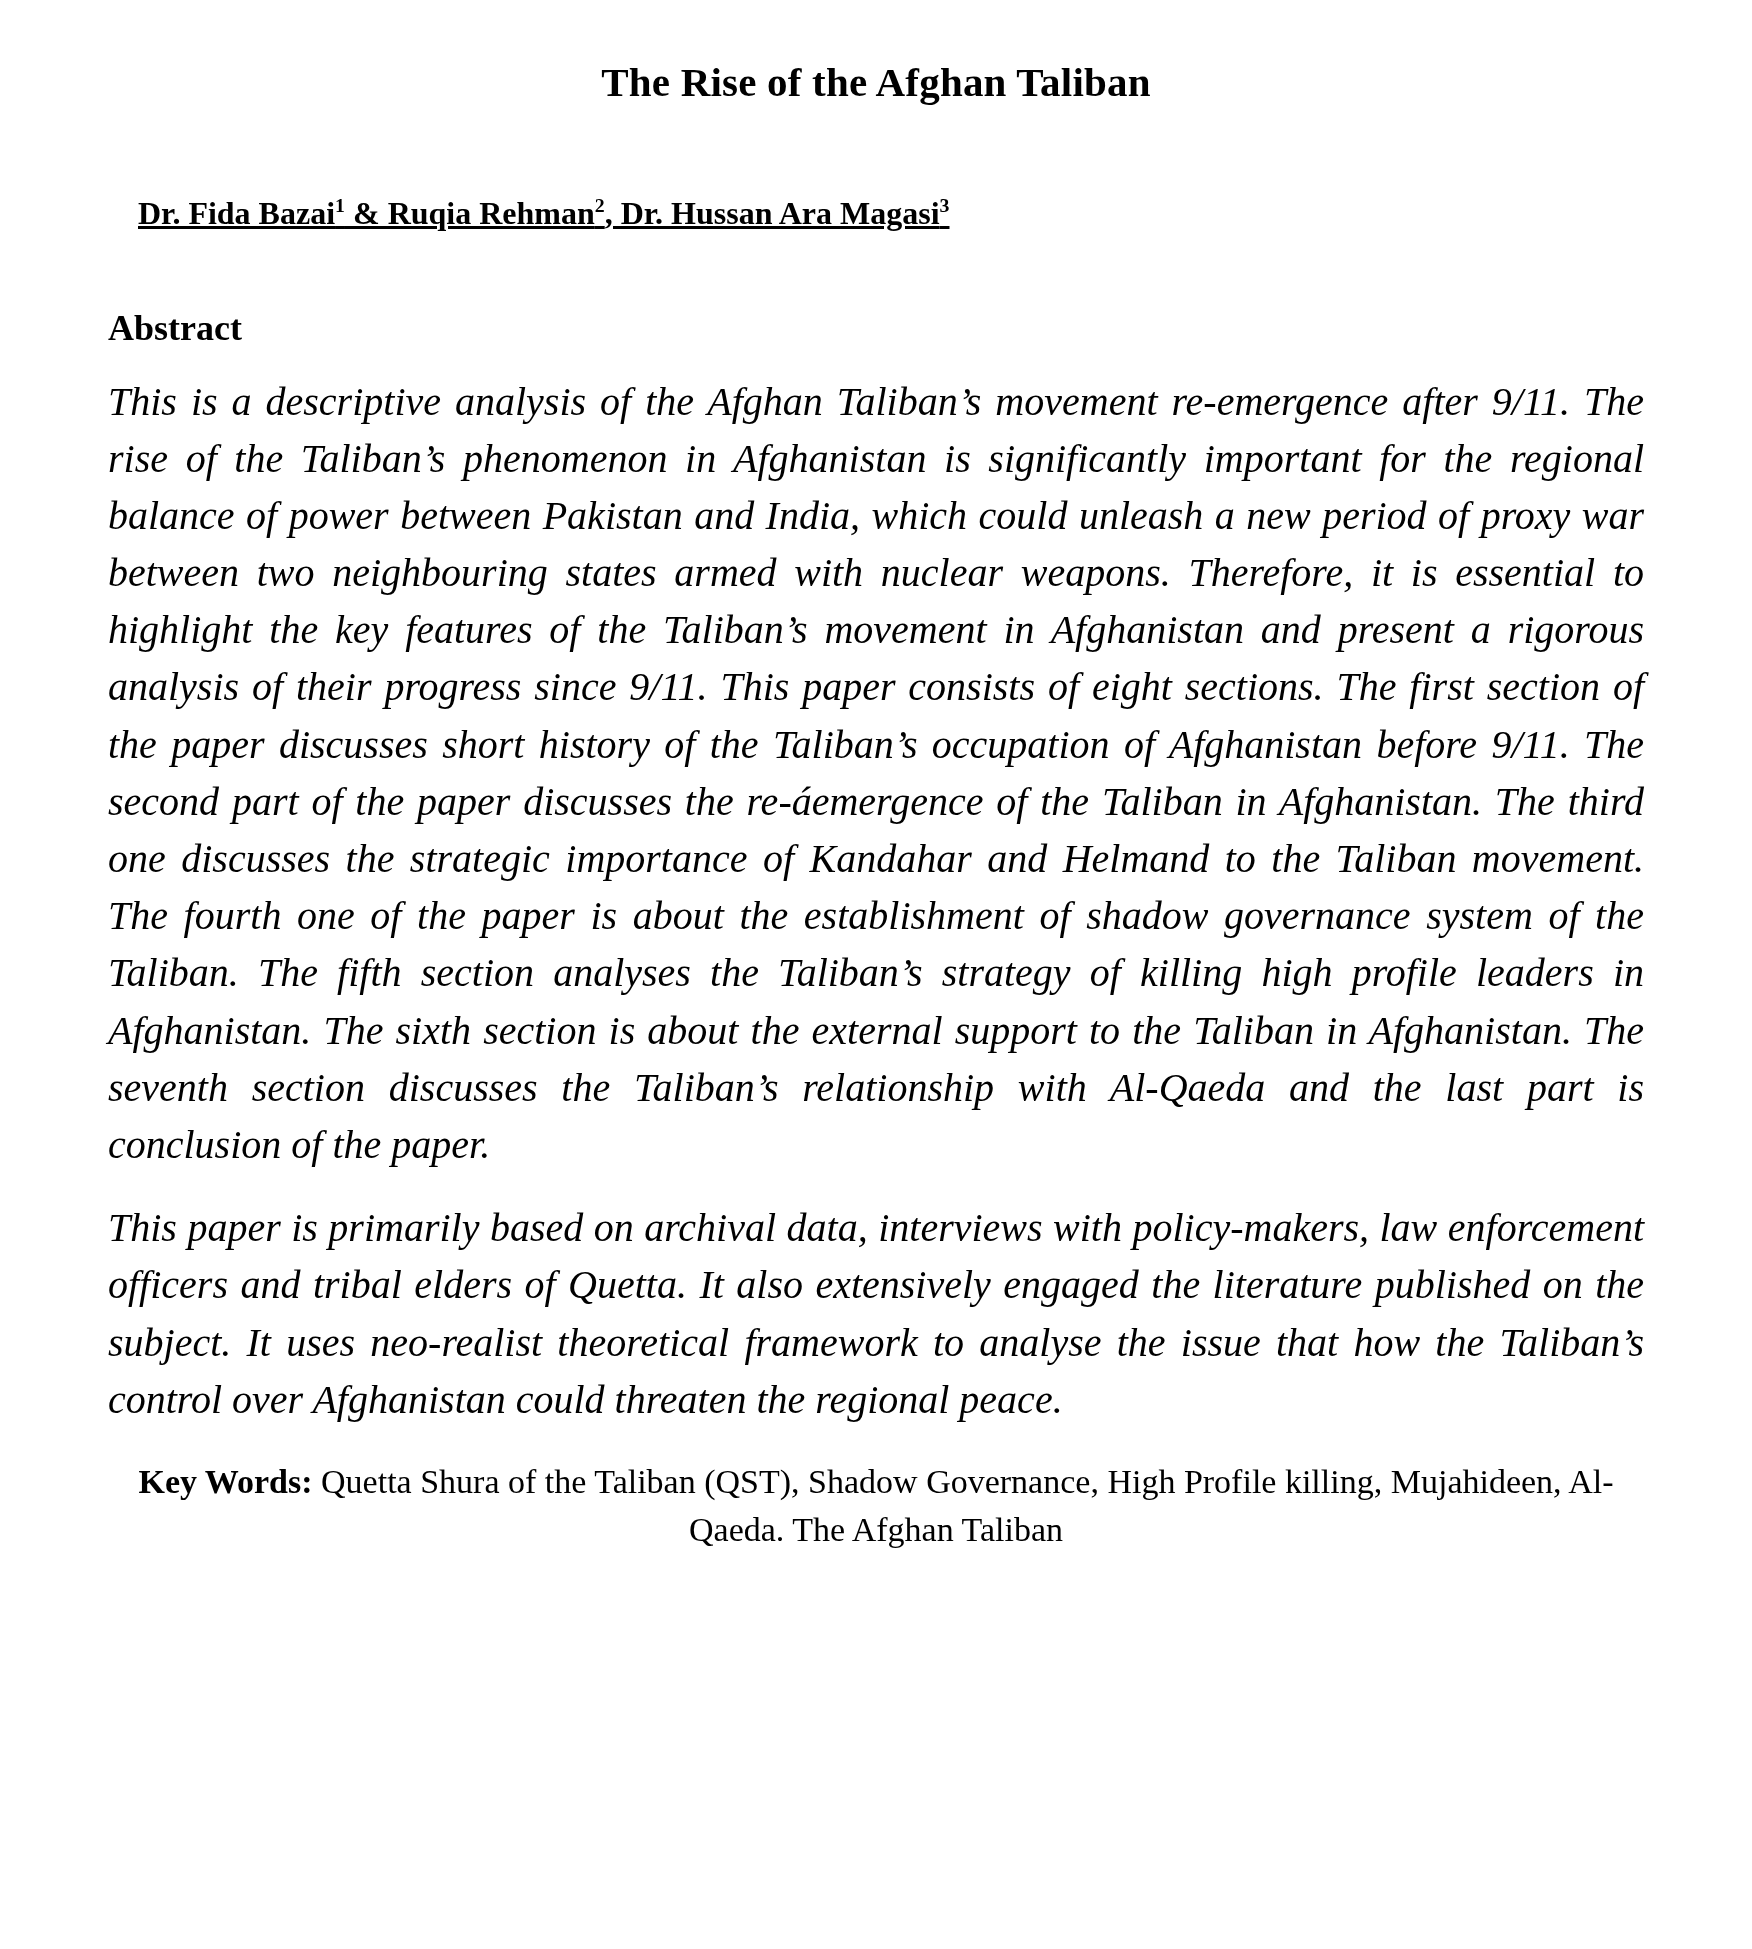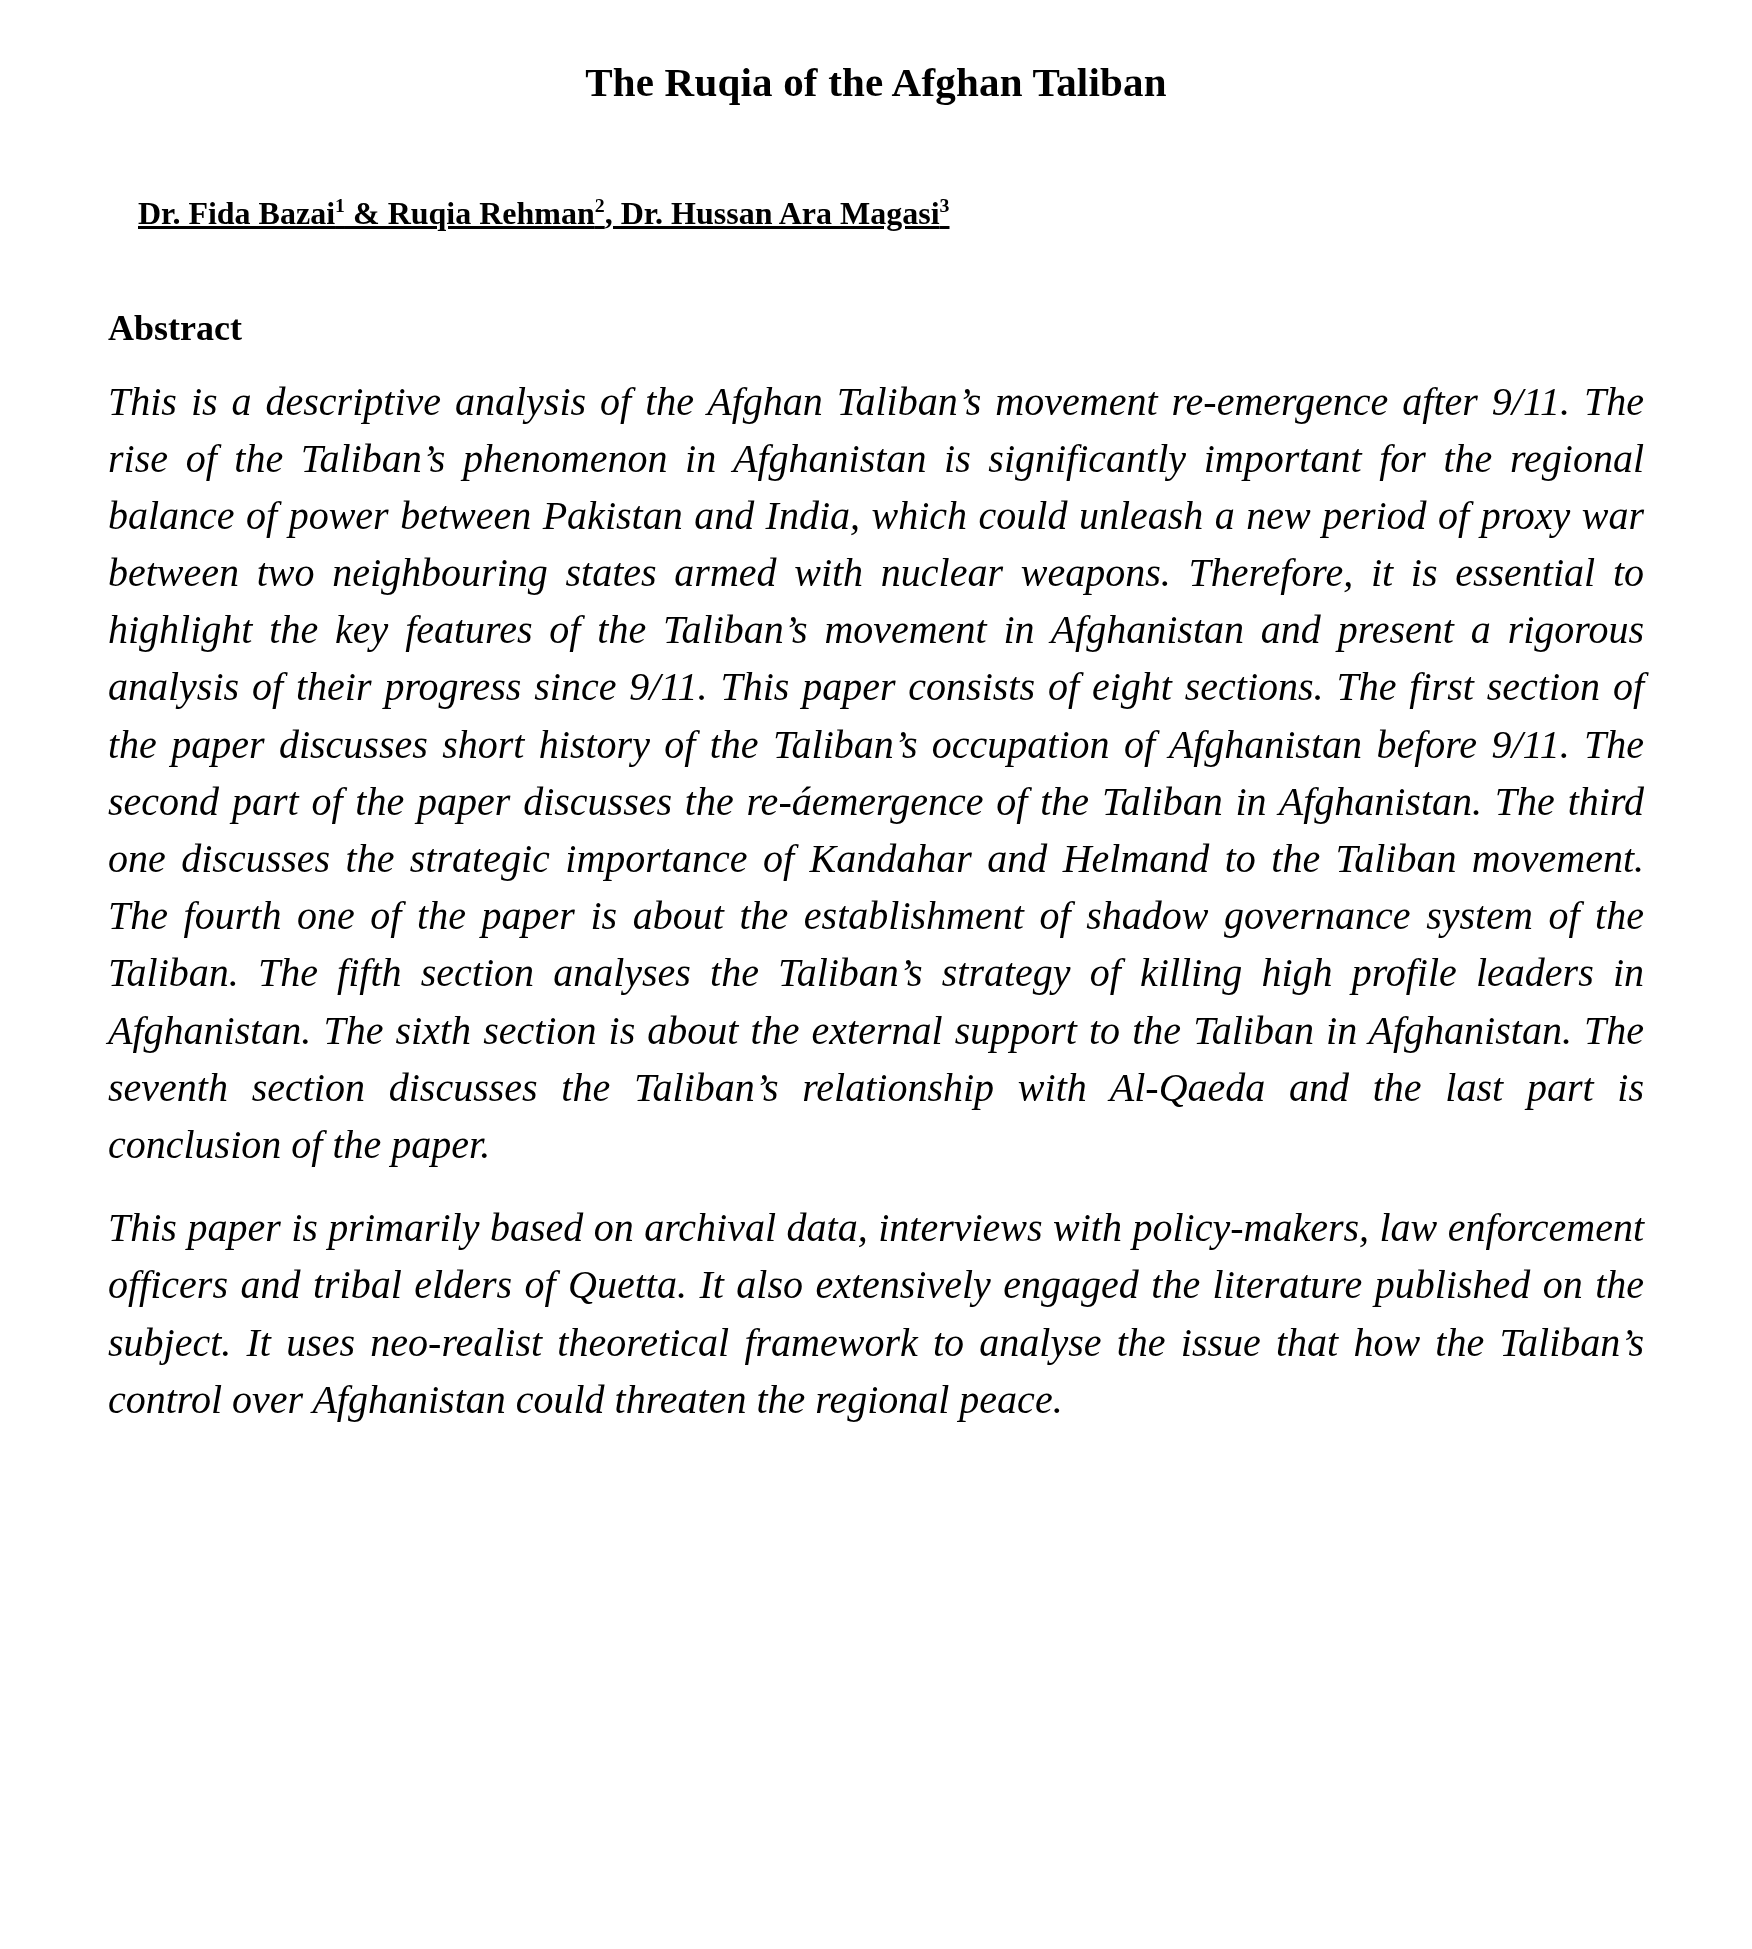--- a/index.html
+++ b/index.html
@@ -67,26 +67,27 @@
   }
   .keywords .kw-label {
     font-weight: bold;
   }
 </style>
 </head>
 <body>
 
 <div class="page">
 
-  <h1 class="paper-title">The Ruqia of the Afghan Taliban</h1>
+  <h1 class="paper-title">The Rise of the Afghan Taliban</h1>
 
   <div class="authors">
     <span><span>Dr. Fida Bazai</span><sup>1</sup><span> &amp; Ruqia Rehman</span><sup>2</sup><span>, Dr. Hussan Ara Magasi</span><sup>3</sup></span><br>
   </div>
 
   <h2 class="section-heading">Abstract</h2>
 
   <p class="abstract-para">This is a descriptive analysis of the Afghan Taliban’s movement re-emergence after 9/11. The rise of the Taliban’s phenomenon in Afghanistan is significantly important for the regional balance of power between Pakistan and India, which could unleash a new period of proxy war between two neighbouring states armed with nuclear weapons. Therefore, it is essential to highlight the key features of the Taliban’s movement in Afghanistan and present a rigorous analysis of their progress since 9/11. This paper consists of eight sections. The first section of the paper discusses short history of the Taliban’s occupation of Afghanistan before 9/11.  The second part of the paper discusses the re-áemergence of the Taliban in Afghanistan. The third one discusses the strategic importance of Kandahar and Helmand to the Taliban movement. The fourth one of the paper is about the establishment of shadow governance system of the Taliban. The fifth section analyses the Taliban’s strategy of killing high profile leaders in Afghanistan. The sixth section is about the external support to the Taliban in Afghanistan. The seventh section discusses the Taliban’s relationship with Al-Qaeda and the last part is conclusion of the paper.</p>
 
   <p class="abstract-para second">This paper is primarily based on archival data, interviews with policy-makers, law enforcement officers and tribal elders of Quetta. It also extensively engaged the literature published on the subject. It uses neo-realist theoretical framework to analyse the issue that how the Taliban’s control over Afghanistan could threaten the regional peace.</p>
 
+  <p class="keywords"><span class="kw-label">Key Words:</span><span> Quetta Shura of the Taliban (QST), Shadow Governance, High Profile killing, Mujahideen, Al-Qaeda. The Afghan Taliban</span></p>
 
 </div>
 
 </body></html>

